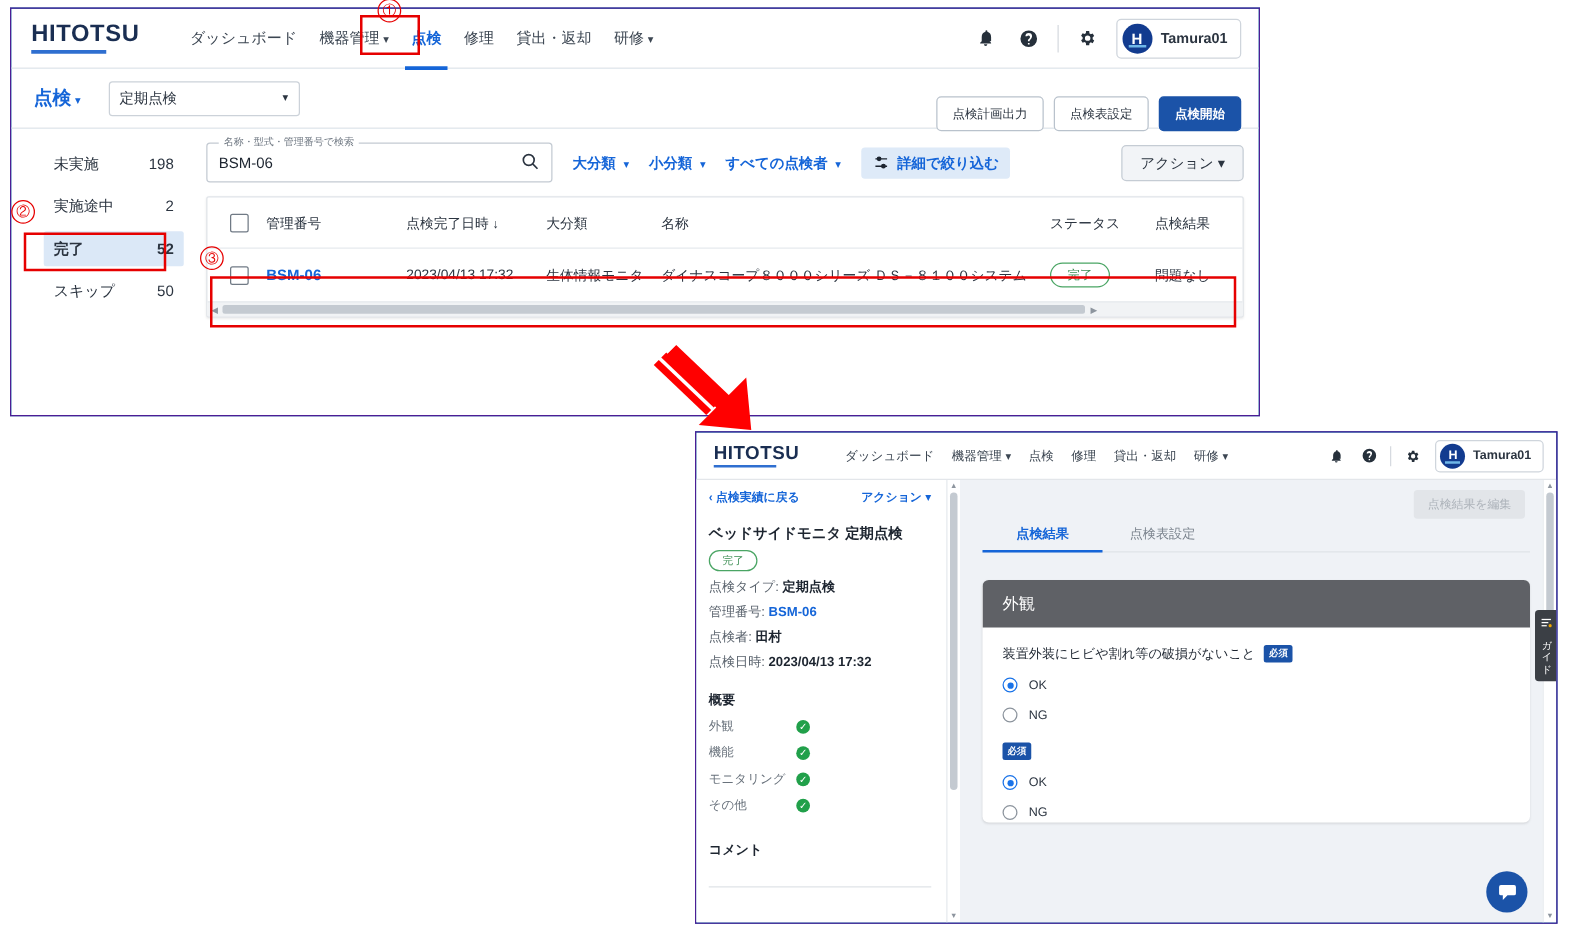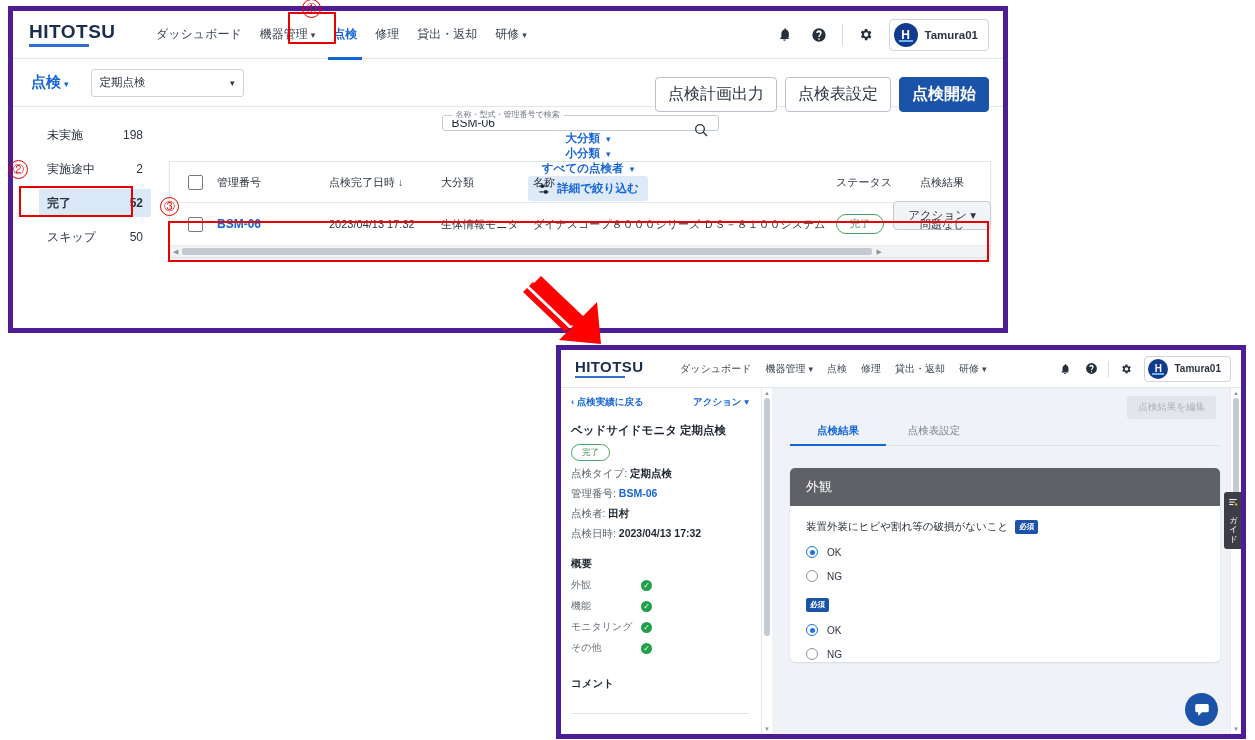--- a/index.html
+++ b/index.html
@@ -1,21 +1,21 @@
 <!DOCTYPE html>
 <html lang="ja"><head>
 <meta charset="utf-8">
 <style>
   html,body{margin:0;padding:0;}
   body{
     width:1255px;height:740px;background:#ffffff;position:relative;overflow:hidden;
     font-family:"Liberation Sans","DejaVu Sans",sans-serif;
     -webkit-font-smoothing:antialiased;
   }
-  .win{position:absolute;background:#0369a1;border:5px solid #4c1d95;box-sizing:border-box;overflow:hidden;}
+  .win{position:absolute;background:#0369a1;border:1px solid #4c1d95;box-sizing:border-box;overflow:hidden;}
 
   
   #win1{left:8px;top:6px;width:1000px;height:327px;}
   .w1-top{height:48px;background:#fff;display:flex;align-items:center;border-bottom:1px solid #e3e6ea;box-sizing:border-box;}
   .logo{margin-left:16px;width:96px;}
   .logo-text{font-weight:bold;font-size:19px;color:#1a2e52;letter-spacing:.5px;line-height:1;}
   .logo-bar{height:3px;background:#2f6fd0;width:60px;margin-top:3px;}
   .nav{display:flex;align-items:center;gap:0;margin-left:22px;font-size:12px;color:#3c4652;}
   .nav-item{padding:4px 9px;white-space:nowrap;position:relative;cursor:default;}
   .nav-item.active{color:#1565d8;font-weight:bold;}
@@ -26,31 +26,31 @@
   .vsep{width:1px;height:22px;background:#d6dae0;margin:0 6px;}
   .userbox{display:flex;align-items:center;gap:7px;border:1px solid #cfd5dc;border-radius:4px;padding:3px 10px 3px 4px;margin-left:6px;}
   .avatar{width:24px;height:24px;border-radius:50%;background:#123b8f;color:#fff;font-size:12px;font-weight:bold;display:flex;align-items:center;justify-content:center;position:relative;}
   .avatar:after{content:"";position:absolute;bottom:5px;left:5px;right:5px;height:2px;background:#6fb7e8;}
   .username{font-size:11.5px;font-weight:bold;color:#2b3440;}
 
   .w1-sub{height:48px;display:flex;align-items:center;border-bottom:1px solid #e3e6ea;box-sizing:border-box;background:#fff;}
   .sub-title{margin-left:18px;font-size:15px;font-weight:bold;color:#1565d8;}
   .select-box{margin-left:22px;width:135px;height:26px;border:1px solid #ccd2d9;border-radius:3px;display:flex;align-items:center;justify-content:space-between;padding:0 8px;font-size:11.5px;color:#2b3440;background:#fff;}
   .sub-right{margin-left:auto;display:flex;gap:8px;padding-right:14px;}
-  .btn{font-size:16px;border-radius:4px;padding:6px 12px;border:1px solid #b9c2cc;background:#fff;color:#2b3440;cursor:pointer;white-space:nowrap;margin-top:24px;}
+  .btn{font-size:10px;border-radius:4px;padding:6px 12px;border:1px solid #b9c2cc;background:#fff;color:#2b3440;cursor:pointer;white-space:nowrap;margin-top:24px;}
   .btn.primary{background:#1b53a8;border-color:#1b53a8;color:#fff;font-weight:bold;}
 
   .w1-body{display:flex;height:calc(100% - 96px);background:#fff;}
   .statuslist{width:152px;padding-top:14px;box-sizing:border-box;}
   .status-row{display:flex;align-items:center;justify-content:space-between;height:28px;margin:0 14px 6px 26px;padding:0 8px;font-size:12px;color:#2b3440;border-radius:2px;}
   .status-row.sel{background:#dbe8f7;font-weight:bold;}
   .statnum{font-size:12px;}
 
   .w1-main{flex:1;padding:8px 12px 0 4px;box-sizing:border-box;}
-  .filterbar{display:flex;align-items:center;gap:0;height:38px;flex-direction:column;}
+  .filterbar{display:flex;align-items:center;gap:0;height:38px;}
   .searchwrap{position:relative;width:275px;height:30px;border:1px solid #c3cad2;border-radius:3px;background:#fff;display:flex;align-items:center;}
   .searchlabel{position:absolute;top:-7px;left:9px;background:#fff;padding:0 4px;font-size:8px;color:#6d7680;white-space:nowrap;}
   .searchval{font-size:12px;color:#1d2530;margin-left:9px;}
   .search-icon{position:absolute;right:9px;top:6px;}
   .flink{font-size:11.5px;color:#1565d8;font-weight:bold;margin-left:16px;white-space:nowrap;cursor:pointer;}
   .refine{display:flex;align-items:center;gap:6px;background:#deeaf8;border-radius:3px;padding:5px 9px;margin-left:16px;cursor:pointer;}
   .refine span{font-size:11.5px;color:#1565d8;font-weight:bold;white-space:nowrap;}
   .action-btn{margin-left:auto;font-size:11.5px;border:1px solid #c5ccd4;border-radius:4px;background:#f2f4f7;padding:6px 14px;color:#2b3440;cursor:pointer;white-space:nowrap;}
 
   .tablecard{margin-top:8px;background:#fff;border:1px solid #e0e4e9;border-radius:2px;box-shadow:0 1px 2px rgba(0,0,0,.08);}

